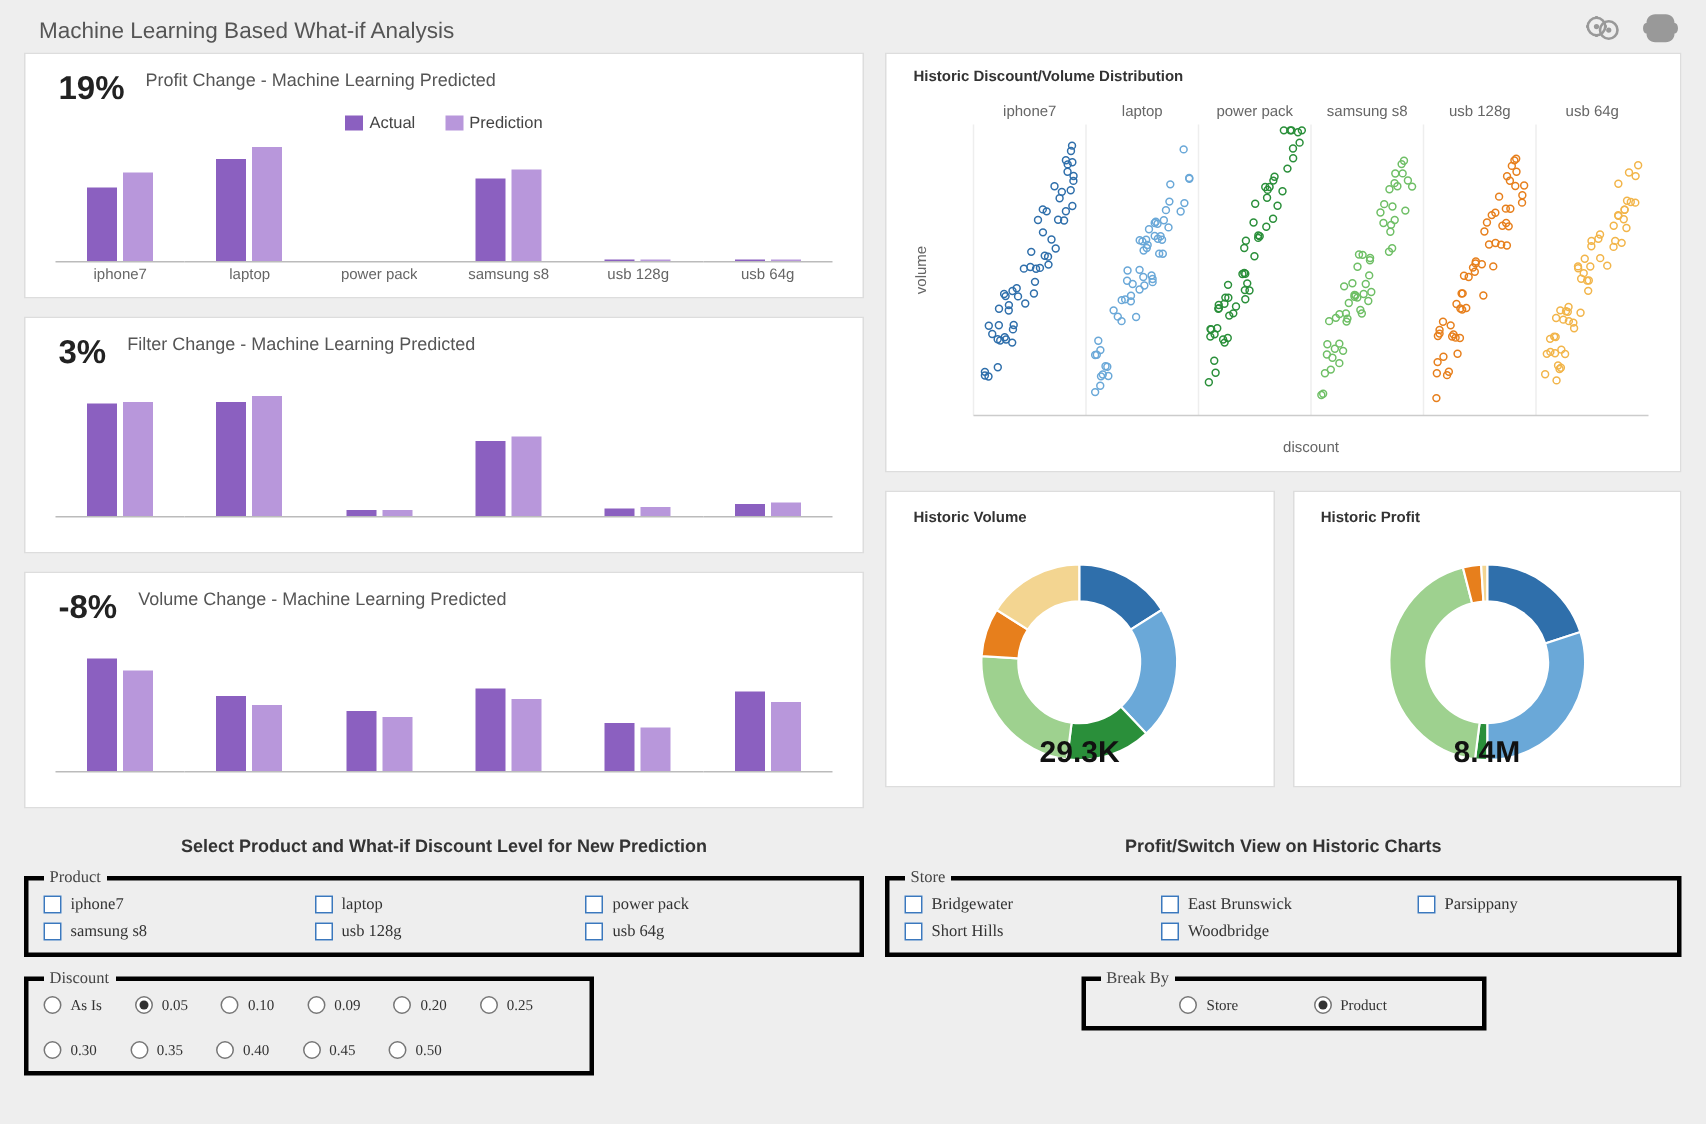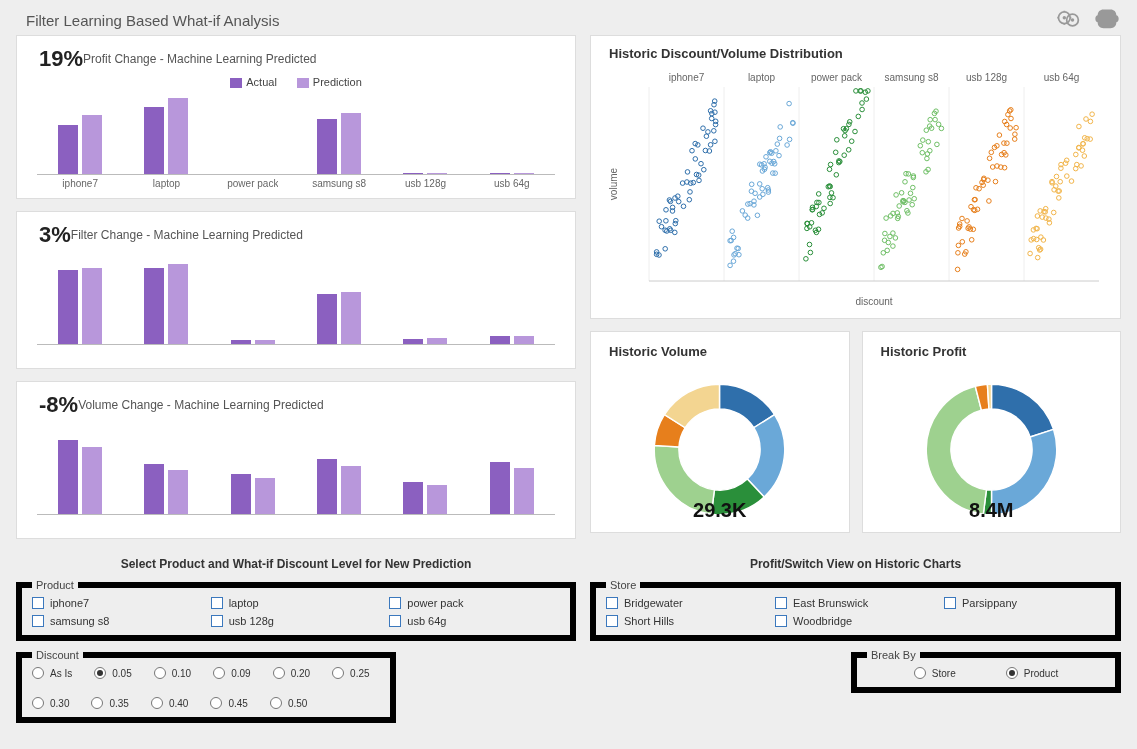--- a/index.html
+++ b/index.html
@@ -29,61 +29,61 @@
     padding: 0 16px 14px 16px;
   }
   .col-left { width: 560px; display: flex; flex-direction: column; gap: 12px; }
   .col-right { flex: 1; display: flex; flex-direction: column; gap: 12px; }
   .card {
     background: #fff;
     border: 1px solid #ddd;
     padding: 10px 14px 6px 14px;
     position: relative;
   }
-  .card-header { display:flex; align-items: center; margin-bottom:4px;}
+  .card-header { display:flex; align-items: flex-start; gap: 14px; margin-bottom:4px;}
   .big-pct { font-size: 22px; font-weight: bold; color:#222; padding-left:8px;}
   .card-title { font-size: 12px; color:#555; }
-  .card-title2 { font-size: 13px; font-weight:bold; color:#333; margin-bottom:8px; padding-left:4px;}
+  .card-title2 { font-size: 10px; font-weight:bold; color:#333; margin-bottom:8px; padding-left:4px;}
   .legend { display:flex; gap:20px; justify-content:center; font-size:11px; color:#444; margin-bottom:4px;}
   .swatch { display:inline-block; width:12px; height:10px; margin-right:4px; vertical-align:middle;}
   .bar-chart { height: 100px; display:flex; align-items:flex-end; border-top:none; position:relative; padding:0 6px;}
   .bar-chart.h120 { height:110px;}
   .bar-group { flex:1; display:flex; flex-direction:column; align-items:center; }
   .bars { display:flex; gap:4px; align-items:flex-end; height:88px; border-bottom:1px solid #bbb; width:100%; justify-content:center; padding-bottom:0;}
   .bar { width:20px; }
   .bar.actual { background:#8b60c0; }
   .bar.pred { background:#b897db; }
   .cat-label { font-size:10px; color:#666; margin-top:3px; text-align:center; height:14px; overflow:hidden; white-space:nowrap;}
   .kpi-row { display:flex; gap:12px; }
   .kpi-card { flex:1; background:#fff; border:1px solid #ddd; padding:12px 14px 10px 14px; }
   .donut-wrap { display:flex; justify-content:center; align-items:flex-end; height:155px; position:relative;}
   .donut-center { position:absolute; font-size:20px; font-weight:bold; color:#111;}
   .controls-row { display:flex; gap:14px; padding:0 16px 14px 16px;}
   .controls-left { width:560px; }
   .controls-right { flex:1; }
   .controls-title { text-align:center; font-size:12px; font-weight:bold; color:#333; margin:4px 0 8px 0;}
-  fieldset { border:6px solid #000000; padding:6px 10px 8px 10px; margin-bottom:8px; }
+  fieldset { border:3px solid #000000; padding:6px 10px 8px 10px; margin-bottom:8px;font-family:Liberation Serif, serif; }
   legend.fs { font-size:11px; color:#444; padding:0 4px;}
   .check-grid { display:grid; grid-template-columns: repeat(3,1fr); row-gap:6px; column-gap:8px; font-size:11px;}
   .check-grid.two { display:grid; grid-template-columns: repeat(3,1fr);}
   .chk, .rad { display:flex; align-items:center; gap:6px; cursor:pointer;}
   .chk .box { width:12px; height:12px; border:1px solid #3b78bd; background:#fff;}
   .rad .circ { width:12px; height:12px; border:1px solid #777; border-radius:50%; background:#fff; display:flex; align-items:center; justify-content:center;}
   .rad .circ .dot { width:6px; height:6px; border-radius:50%; background:#333; display:none;}
   .rad.selected .circ .dot { display:block;}
   .radio-row { display:flex; flex-wrap:wrap; gap:18px 22px; font-size:10px;}
-  .breakby-wrap { display:flex; justify-content:flex-end;}
+  .breakby-wrap { display:flex; justify-content:center;}
   .breakby-fs { width:270px;}
   .scatter-card { min-height: 280px; }
   .axis-label { font-size:10px; fill:#666;}
 </style>
 </head>
 <body>
 
-<div class="page-title">Filter Learning Based What-if Analysis</div>
+<div class="page-title">Machine Learning Based What-if Analysis</div>
 
 <div class="header-icons">
   <span>
     <svg width="28" height="28" viewBox="0 0 24 24">
         <circle cx="8" cy="10" r="5" fill="none" stroke="#999" stroke-width="1.5"></circle>
         <circle cx="15" cy="12" r="5" fill="none" stroke="#999" stroke-width="1.5"></circle>
         <circle cx="8" cy="10" r="1.5"></circle>
         <circle cx="15" cy="12" r="1.5"></circle>
         <path d="M8 5v-1M8 15v1M3 10h-1M13 10h1" stroke="#999" stroke-width="1.5"></path>
       </svg>

